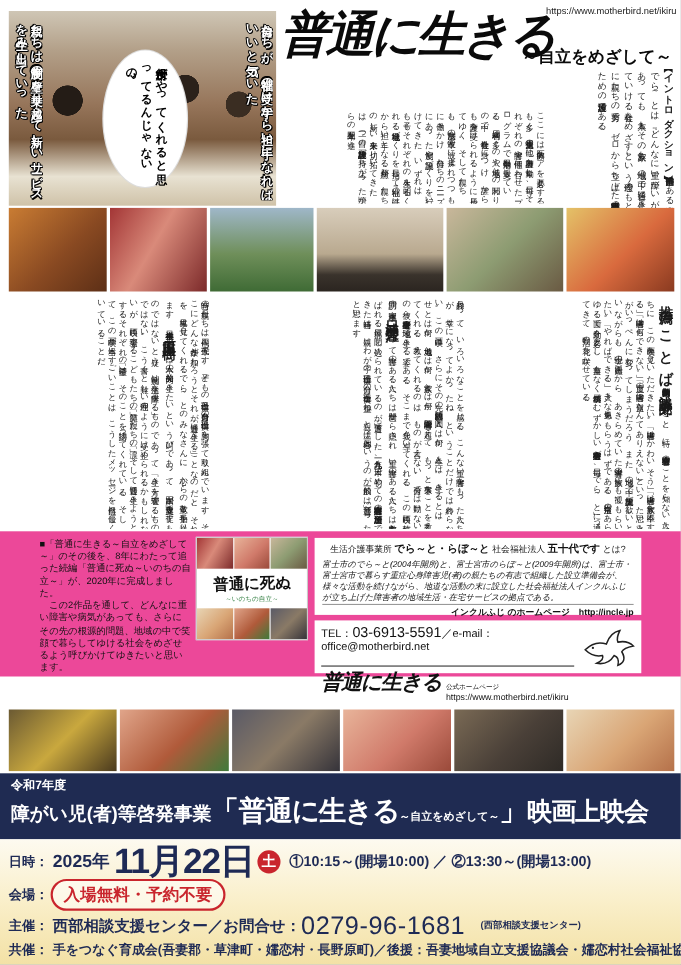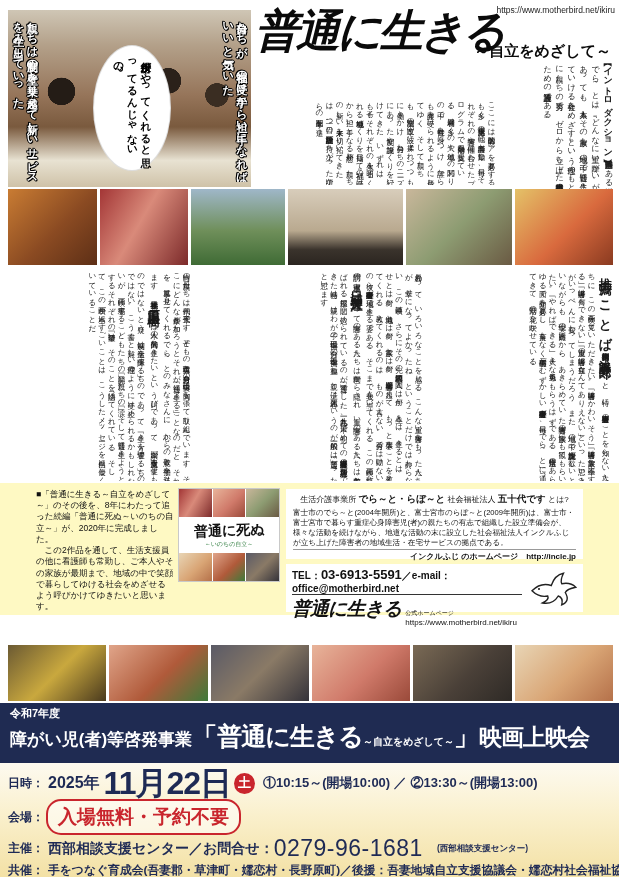--- a/index.html
+++ b/index.html
@@ -59,39 +59,39 @@
   .reviews{left:8px;top:268px;width:605px;height:213px;}
   .rev{position:absolute;top:0;height:213px;font-size:7.5px;line-height:1.3;color:#1a1a1a;overflow:hidden;}
   .rev-right{right:0;width:188px;}
   .rev-center{right:190px;width:228px;}
   .rev-left{left:0;width:183px;}
   .rev-head{font-size:13px;font-weight:bold;letter-spacing:3px;padding-left:5px;}
   .rev-byline{font-size:7.5px;padding-left:3px;}
   .rev-name{font-size:12.5px;font-weight:bold;padding-left:4px;letter-spacing:2px;}
 
   
-  .gray-band{left:0;top:483px;width:619px;height:132px;background:#fef9c3;}
+  .gray-band{left:0;top:483px;width:619px;height:132px;background:#ec4899;}
   .sequel-text{left:36px;top:6px;width:138px;height:122px;font-size:8.5px;line-height:1.32;color:#111;overflow:hidden;}
   .poster{left:178px;top:5px;width:100px;height:92px;background:#fff;border:1px solid #c9c9c9;
     display:flex;flex-direction:column;overflow:hidden;}
   .poster-row{display:flex;gap:1px;height:28px;}
   .poster-row .ph{flex:1;}
   .poster-mid{flex:1;display:flex;flex-direction:column;align-items:center;justify-content:center;}
   .poster-title{font-family:"DejaVu Serif","Liberation Serif",serif;font-weight:bold;font-size:14px;
     transform:rotate(-2deg);color:#111;}
   .poster-sub{font-size:6px;color:#2a7a3a;}
   .incle-box{left:286px;top:6px;width:297px;height:70px;background:#fff;padding:4px 7px;box-sizing:border-box;}
   .incle-head{font-size:8px;text-align:center;color:#111;}
   .incle-head b{font-size:9.5px;text-align:center;}
-  .incle-body{font-size:7.6px;line-height:1.3;margin-top:2px;color:#111;}
+  .incle-body{font-size:7.6px;line-height:1.3;margin-top:2px;color:#111;font-style:italic;}
   .incle-link{font-size:8px;font-weight:bold;text-align:right;border-top:1px solid #999;margin-top:2px;padding-top:1px;}
   .contact-box{left:286px;top:81px;width:297px;height:48px;background:#fff;padding:3px 6px;box-sizing:border-box;}
   .contact-line1{font-size:7.5px;text-align:center;color:#111;}
   .contact-brand{font-size:12px;font-weight:bold;}
-  .contact-line2{font-size:10px;font-weight:bold;border-bottom:1px solid #333;width:230px;padding-bottom:0;}
+  .contact-line2{font-size:10px;font-weight:normal;border-bottom:1px solid #333;width:230px;padding-bottom:11px;}
   .contact-tel{font-size:13px;}
   .contact-line3{display:flex;align-items:baseline;gap:4px;margin-top:1px;}
   .contact-logo{font-family:"DejaVu Serif","Liberation Serif",serif;font-style:italic;font-weight:bold;
     font-size:19px;letter-spacing:-1px;}
   .contact-official{font-size:6px;}
   .contact-url{font-size:8px;}
   .bird{position:absolute;right:3px;top:4px;}
 
   
   .banner{left:0;top:703px;width:619px;height:60px;background:#1f2b52;color:#fff;padding:3px 0 0 10px;box-sizing:border-box;}
@@ -108,21 +108,21 @@
     background:linear-gradient(180deg,#fdfaf0 0%,#faf0cd 45%,#f3e1a5 100%);color:#1e2a55;}
   .ev-row{display:flex;align-items:center;white-space:nowrap;}
   .ev-label{font-size:12px;font-weight:bold;}
   .ev-year{font-size:16px;font-weight:bold;margin-left:4px;}
   .ev-date{font-size:32px;font-weight:bold;letter-spacing:-1px;margin-left:4px;line-height:1;}
   .ev-day{display:inline-flex;align-items:center;justify-content:center;width:21px;height:21px;
     border-radius:50%;background:#c9252d;color:#fff;font-size:13px;font-weight:bold;margin-left:3px;}
   .ev-times{font-size:13px;font-weight:bold;margin-left:8px;}
   .ev-venue{font-size:26px;font-weight:bold;letter-spacing:-1px;margin-left:4px;line-height:1.05;}
   .ev-addr{margin-left:6px;font-size:8.5px;font-weight:bold;color:#1e7a40;line-height:1.25;white-space:normal;width:168px;}
-  .ev-free{border:2px solid #c9252d;color:#c9252d;border-radius:15px;font-size:19px;font-weight:bold;
+  .ev-free{border:2px solid #c9252d;color:#c9252d;border-radius:15px;font-size:15px;font-weight:bold;
     padding:3px 10px;margin-left:2px;background:rgba(255,255,255,0.55);}
   .ev-org{font-size:14px;font-weight:bold;margin-left:4px;}
   .ev-phone{font-size:23px;font-weight:normal;letter-spacing:0.5px;}
   .ev-note{font-size:8.5px;font-weight:bold;margin-left:14px;}
   .ev-co{font-size:11.8px;font-weight:bold;margin-left:4px;}
 </style>
 </head>
 <body>
 
 <div class="page">
@@ -175,21 +175,21 @@
       <span>当時の母親たちは四十代、五十代です。子どもの自己実現と自分自身の自己実現に胸を張って取り組んでいます。そこにどんな条件が加わろうとそれが「普通に生きる」ことなのだと、それを、見事に見せてくれるでら～とのみなさんに、心からの敬意と拍手を送ります。</span>
       <span class="rev-byline">日本福祉大学 学長</span>
       <span class="rev-name">原田正樹</span>
       <span>「自立」とは本人の内発的な生きたいという叫びであって、国家が「自立支援」を促すものではないと疑う。制度は「生活を保障する」ものであって、「生き方を管理する」ものではない。こう書くと難しい理屈のように受け止められるかもしれないが、映画に登場するこどもたちの「笑顔」、親たちの「涙」、そして普通に生きようとするそれぞれの「希望」は、そのことを物語ってくれている。そして、この映画が本当にすごいことは、こうしたメッセージを自然に優しく描いていることだ。</span>
     </div>
   </div>
 
   <div class="abs gray-band">
     <div class="abs sequel-text">
       <div>■「普通に生きる～自立をめざして～」のその後を、8年にわたって追った続編「普通に死ぬ～いのちの自立～」が、2020年に完成しました。</div>
-      <div>　この2作品を通して、生活支援員の他に看護師も常勤し、ご本人やその家族が最期まで、地域の中で笑顔で暮らしてゆける社会をめざせるよう呼びかけてゆきたいと思います。</div>
+      <div>　この2作品を通して、どんなに重い障害や病気があっても、さらにその先の根源的問題、地域の中で笑顔で暮らしてゆける社会をめざせるよう呼びかけてゆきたいと思います。</div>
 
     </div>
     <div class="abs poster">
       <div class="poster-row">
         <div class="ph ph2"></div>
         <div class="ph ph10"></div>
         <div class="ph ph5"></div>
       </div>
       <div class="poster-mid">
         <div class="poster-title">普通に死ぬ</div>

